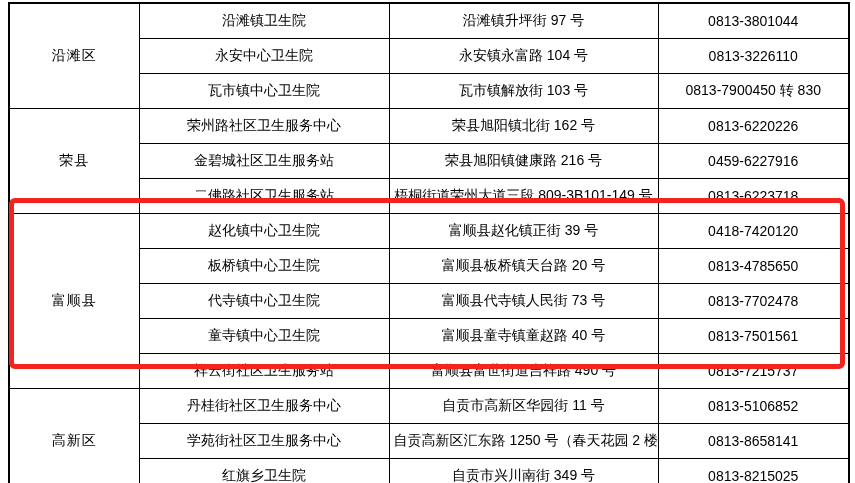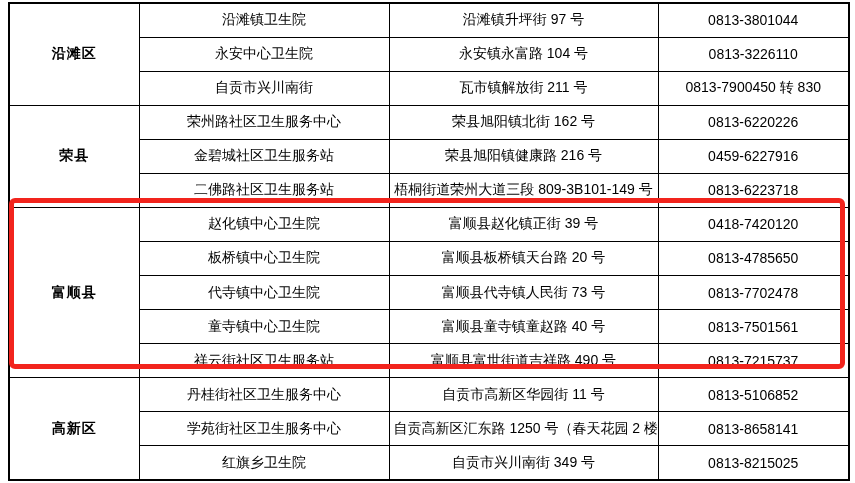--- a/index.html
+++ b/index.html
@@ -26,27 +26,27 @@
     border-collapse: collapse;
     table-layout: fixed;
     background: #ffffff;
   }
   table.facility-table td {
     border: 1px solid #000000;
     text-align: center;
     vertical-align: middle;
     font-size: 14px;
     color: #000000;
-    padding: 0 4px;
+    padding: 8px 4px;
     overflow: hidden;
     white-space: nowrap;
   }
   table.facility-table { border: 2px solid #000000; }
   td.district {
-    font-weight: bold;
+    font-weight: normal;
     font-size: 15px;
     letter-spacing: 1px;
   }
   tr.frow { height: 34px; }
   .col-district { width: 130px; }
   .col-name { width: 250px; }
   .col-address { width: 269px; }
   .col-phone { width: 191px; }
   .highlight-box {
     position: absolute;
@@ -80,22 +80,22 @@
         <td>沿滩镇卫生院</td>
         <td>沿滩镇升坪街 97 号</td>
         <td>0813-3801044</td>
       </tr>
       <tr class="frow">
         <td>永安中心卫生院</td>
         <td>永安镇永富路 104 号</td>
         <td>0813-3226110</td>
       </tr>
       <tr class="frow">
-        <td>自贡市兴川南街</td>
-        <td>瓦市镇解放街 211 号</td>
+        <td>瓦市镇中心卫生院</td>
+        <td>瓦市镇解放街 103 号</td>
         <td>0813-7900450 转 830</td>
       </tr>
 
       <tr class="frow">
         <td class="district" rowspan="3">荣县</td>
         <td>荣州路社区卫生服务中心</td>
         <td>荣县旭阳镇北街 162 号</td>
         <td>0813-6220226</td>
       </tr>
       <tr class="frow">

